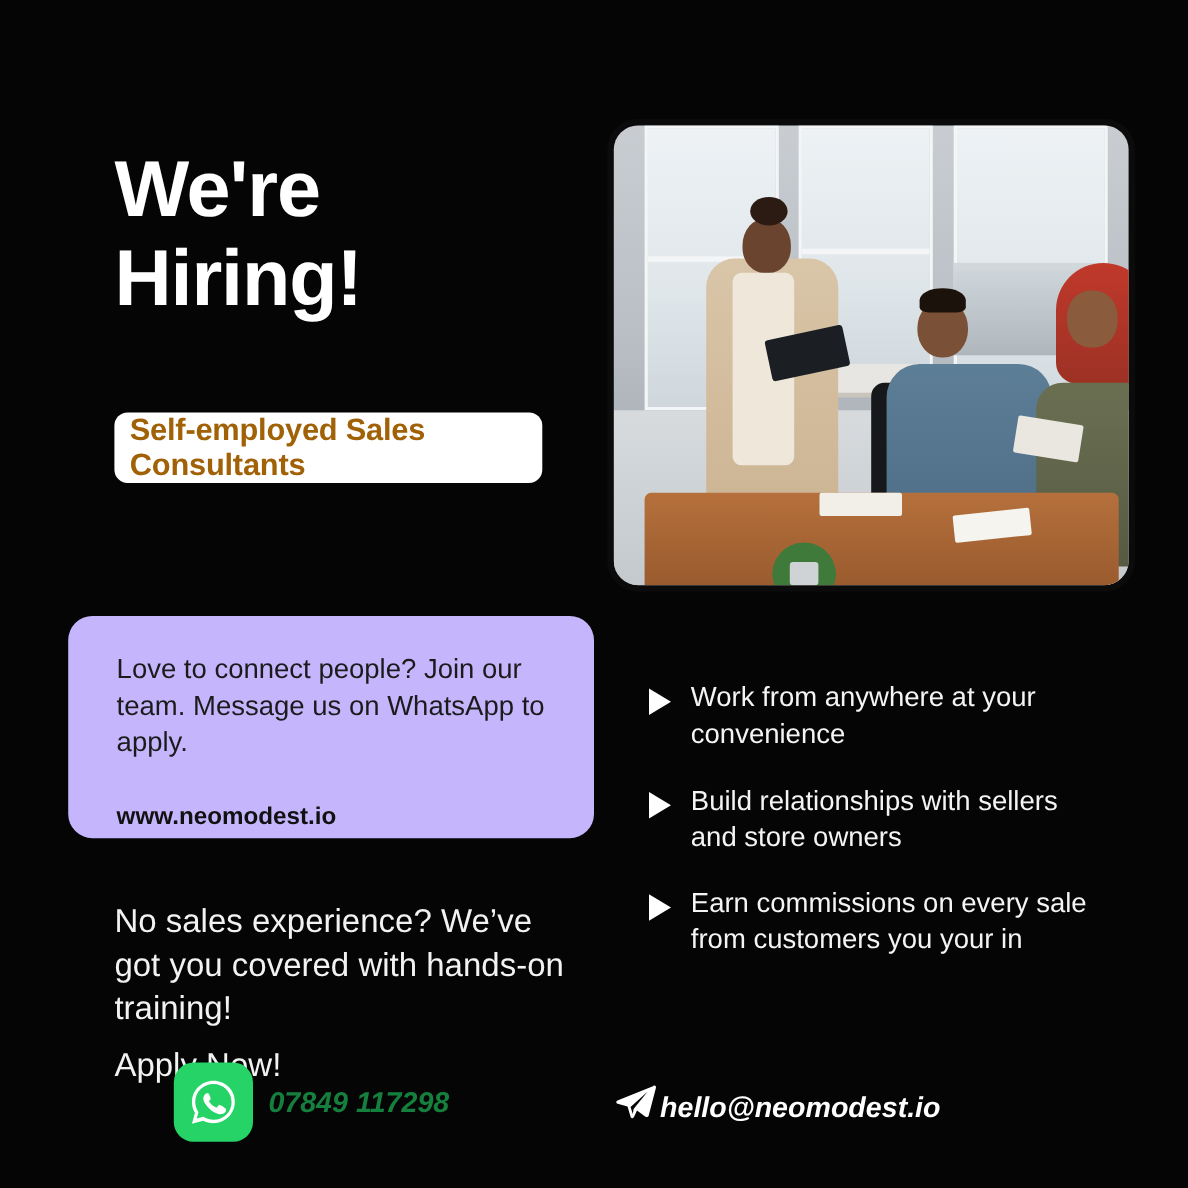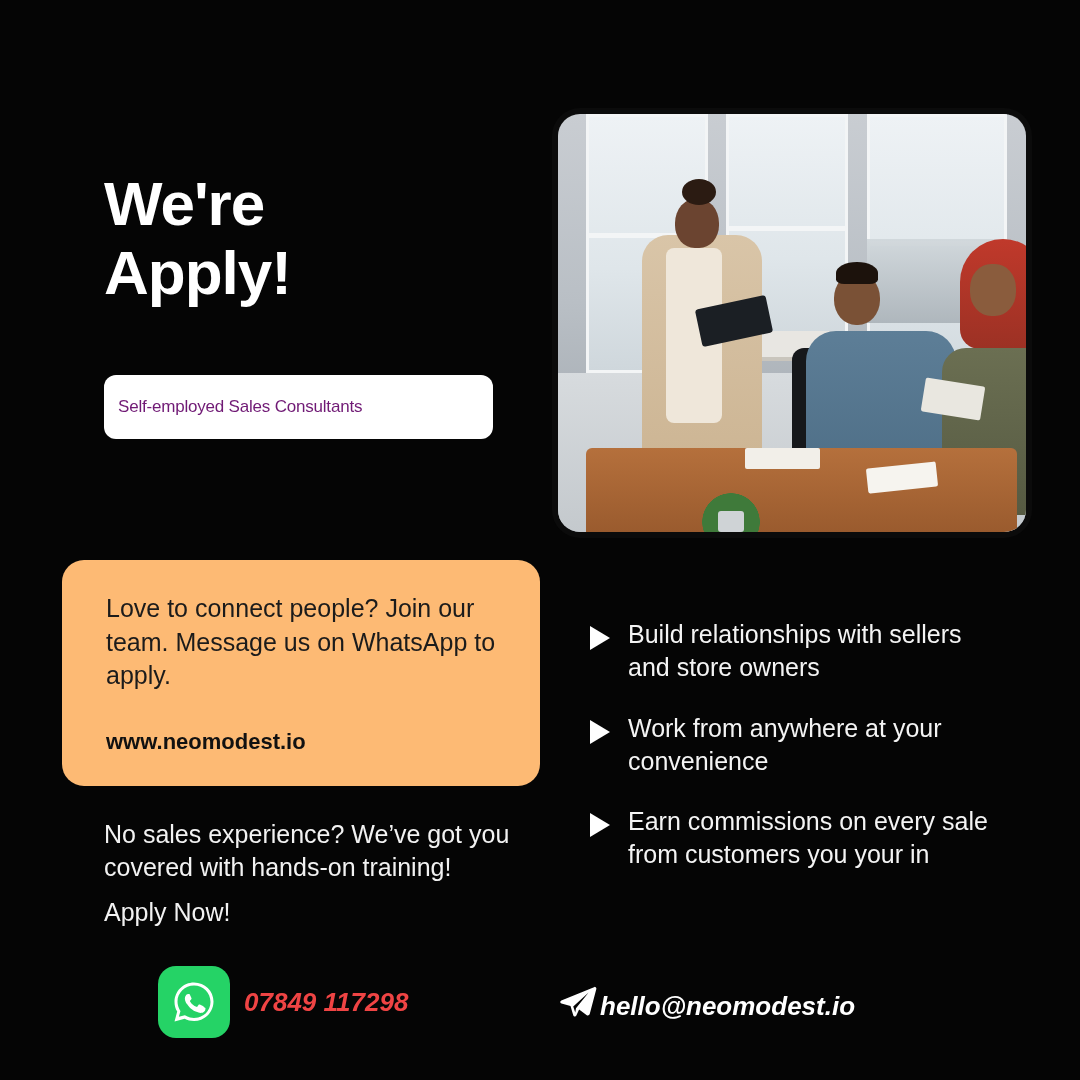--- a/index.html
+++ b/index.html
@@ -16,45 +16,44 @@
     height: 1080px;
     background: #050505;
   }
 
   
   .headline {
     position: absolute;
     left: 104px;
     top: 132px;
     color: #ffffff;
-    font-size: 62px;
+    font-size: 72px;
     line-height: 1.12;
     font-weight: 700;
     letter-spacing: -1px;
-    margin-top: 37px;
   }
   .headline .line2 { display: block; }
 
   
   .role-pill {
     position: absolute;
     left: 104px;
     top: 375px;
     width: 389px;
     height: 64px;
     background: #ffffff;
     border-radius: 12px;
     display: flex;
     align-items: center;
     padding-left: 14px;
   }
   .role-pill span {
-    color: #701a75;
-    font-weight: 400;
-    font-size: 17px;
+    color: #a16207;
+    font-weight: 700;
+    font-size: 28px;
     letter-spacing: -0.2px;
   }
 
   
   .photo-frame {
     position: absolute;
     left: 552px;
     top: 108px;
     width: 480px;
     height: 430px;
@@ -156,22 +155,22 @@
     border-radius: 24px 24px 0 0; }
   .p3-doc { position: absolute; left: 78%; top: 64%; width: 60px; height: 34px;
     background: #e9e7e0; transform: rotate(9deg); border-radius: 2px; }
 
   
   .msg-card {
     position: absolute;
     left: 62px;
     top: 560px;
     width: 478px;
-    height: 226px;
-    background: #fdba74;
+    height: 202px;
+    background: #c4b5fd;
     border-radius: 22px;
     padding: 32px 40px 0 44px;
   }
   .msg-card .msg {
     color: #1b1b1b;
     font-size: 25px;
     line-height: 1.34;
     font-weight: 400;
   }
   .msg-card .site {
@@ -181,21 +180,21 @@
     font-weight: 700;
   }
 
   
   .subcopy {
     position: absolute;
     left: 104px;
     top: 818px;
     width: 420px;
     color: #f2f2f2;
-    font-size: 25px;
+    font-size: 30px;
     line-height: 1.32;
   }
   .subcopy .apply { display: block; margin-top: 12px; }
 
   
   .bullets {
     position: absolute;
     left: 590px;
     top: 618px;
     width: 420px;
@@ -229,21 +228,21 @@
     align-items: center;
     gap: 14px;
   }
   .wa-badge {
     width: 72px; height: 72px;
     background: #25d366;
     border-radius: 18px;
     display: flex; align-items: center; justify-content: center;
   }
   .wa-phone {
-    color: #ef4444;
+    color: #15803d;
     font-size: 26px;
     font-weight: 700;
     font-style: italic;
   }
   .mail-row {
     position: absolute;
     left: 556px;
     top: 982px;
     display: flex;
     align-items: center;
@@ -255,21 +254,21 @@
     font-style: italic;
   }
 </style>
 </head>
 <body>
 
 <div class="poster">
 
   <div class="headline">
     <span>We're</span>
-    <span class="line2">Apply!</span>
+    <span class="line2">Hiring!</span>
   </div>
 
   <div class="role-pill">
     <span>Self-employed Sales Consultants</span>
   </div>
 
   <div class="photo-frame">
     <div class="photo">
       <div class="win w1">
           <div class="mullion"></div>
@@ -314,25 +313,25 @@
   </div>
 
   <div class="subcopy">
     <span>No sales experience? We’ve got you covered with hands-on training!</span>
     <span class="apply">Apply Now!</span>
   </div>
 
   <div class="bullets">
     <div class="bullet">
       <span class="tri"></span>
-      <span class="btxt">Build relationships with sellers and store owners</span>
+      <span class="btxt">Work from anywhere at your convenience</span>
     </div>
     <div class="bullet">
       <span class="tri"></span>
-      <span class="btxt">Work from anywhere at your convenience</span>
+      <span class="btxt">Build relationships with sellers and store owners</span>
     </div>
     <div class="bullet">
       <span class="tri"></span>
       <span class="btxt">Earn commissions on every sale from customers you your in</span>
     </div>
   </div>
 
   <div class="wa-row">
     <span class="wa-badge">
       <svg width="48" height="48" viewBox="0 0 32 32" aria-hidden="true">

